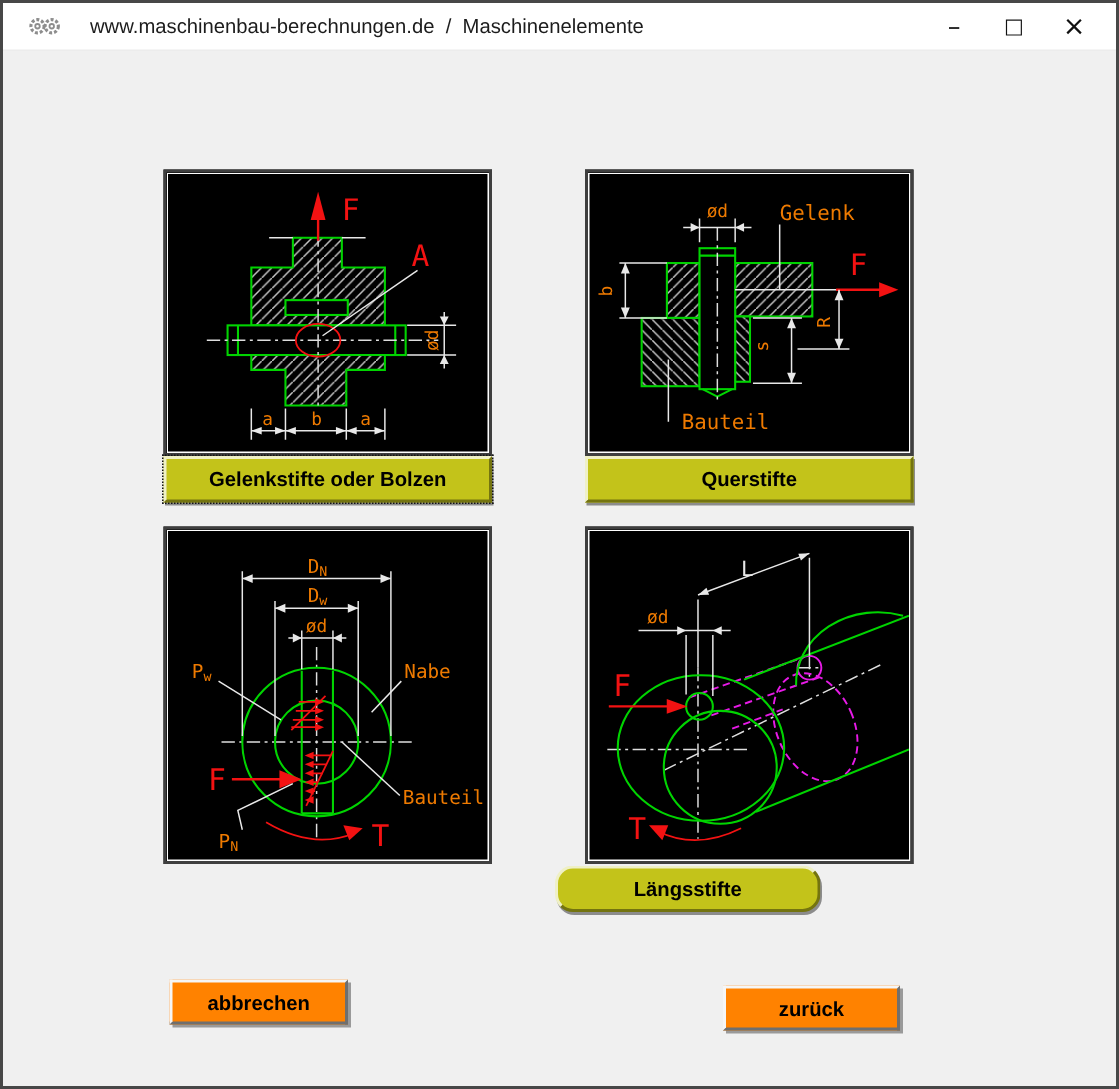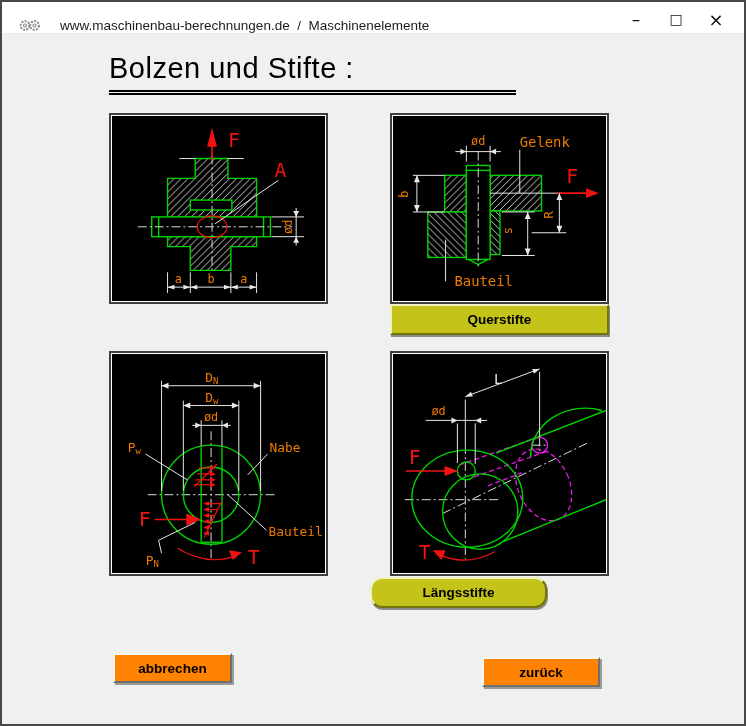--- a/index.html
+++ b/index.html
@@ -2,21 +2,21 @@
 <html><head>
 <meta charset="utf-8">
 <style>
   html,body{margin:0;padding:0;background:#d8d8d8;}
   .window{
     position:relative; width:746px; height:726px; box-sizing:border-box;
     border:2px solid #474747; background:#f0f0f0;
     font-family:"Liberation Sans",sans-serif; overflow:hidden;
   }
   .titlebar{
-    height:31px; background:#ffffff; display:flex; align-items:flex-end;
+    height:31px; background:#ffffff; display:flex; align-items:center;
     border-bottom:1px solid #ececec;
   }
   .app-icon{ margin-left:17px; display:flex; align-items:center; }
   .window-title{
     margin-left:19px; font-size:13.5px; color:#1c1c1c; white-space:pre;
   }
   .win-controls{ margin-left:auto; display:flex; align-items:center; padding-right:8px; }
   .win-btn{
     width:40px; height:28px; display:flex; align-items:center; justify-content:center;
     color:#111; cursor:default; font-family:"DejaVu Sans",sans-serif;
@@ -95,21 +95,20 @@
       </svg>
     </span>
     <span class="window-title">www.maschinenbau-berechnungen.de  /  Maschinenelemente</span>
     <span class="win-controls">
       <span class="win-btn min">–</span>
       <span class="win-btn max">□</span>
       <span class="win-btn cls">×</span>
     </span>
   </div>
 
-  <div class="page-title">Bolzen und Stifte :</div>
 
   <div class="diagram" style="left:107px; top:111px; width:219px; height:191px;">
     <svg width="213" height="185" viewBox="0 0 215 187">
       <g>
         <path d="M84,43 H117 V63 H146 V102 H56 V63 H84 Z" fill="url(#h1)" class="sg"></path>
         <rect x="79" y="85" width="42" height="10" fill="#000" class="sg"></rect>
         <rect x="40" y="102" width="120" height="20" fill="#000" class="sg"></rect>
         <line x1="47" y1="102" x2="47" y2="122" class="sg"></line>
         <line x1="153" y1="102" x2="153" y2="122" class="sg"></line>
         <path d="M56,122 H146 V132 H120 V156 H79 V132 H56 Z" fill="url(#h1)" class="sg"></path>
@@ -147,20 +146,21 @@
         <polygon points="79,173 86,170.5 86,175.5" class="fw"></polygon>
         <polygon points="120,173 113,170.5 113,175.5" class="fw"></polygon>
         <polygon points="120,173 127,170.5 127,175.5" class="fw"></polygon>
         <polygon points="146,173 139,170.5 139,175.5" class="fw"></polygon>
       </g>
       <text x="67" y="169" text-anchor="middle" class="tor">a</text>
       <text x="100" y="169" text-anchor="middle" class="tor">b</text>
       <text x="133" y="169" text-anchor="middle" class="tor">a</text>
     </svg>
   </div>
+  <div class="btn btn-olive focus" style="left:107px; top:302px; width:219px; height:31px;">Gelenkstifte oder Bolzen</div>
 
   <div class="diagram" style="left:388px; top:111px; width:219px; height:191px;">
     <svg width="213" height="185" viewBox="0 0 215 187">
       <g>
         <rect x="52" y="60" width="22" height="37" fill="url(#h1)" class="sg"></rect>
         <rect x="98" y="60" width="52" height="36" fill="url(#h1)" class="sg"></rect>
         <rect x="35" y="97" width="39" height="46" fill="url(#h2)" class="sg"></rect>
         <rect x="98" y="96" width="10" height="44" fill="url(#h2)" class="sg"></rect>
         <rect x="74" y="50" width="24" height="95" fill="#000" class="sg"></rect>
         <line x1="74" y1="55" x2="98" y2="55" class="sg"></line>

